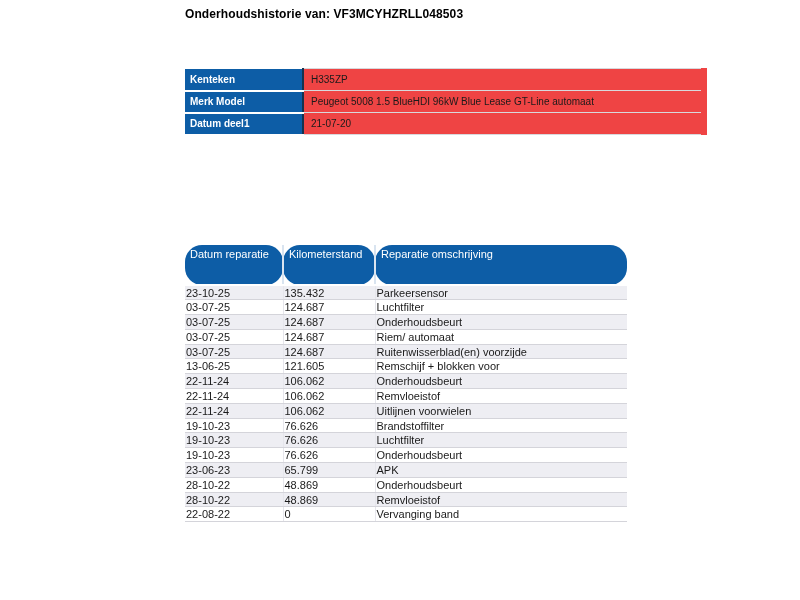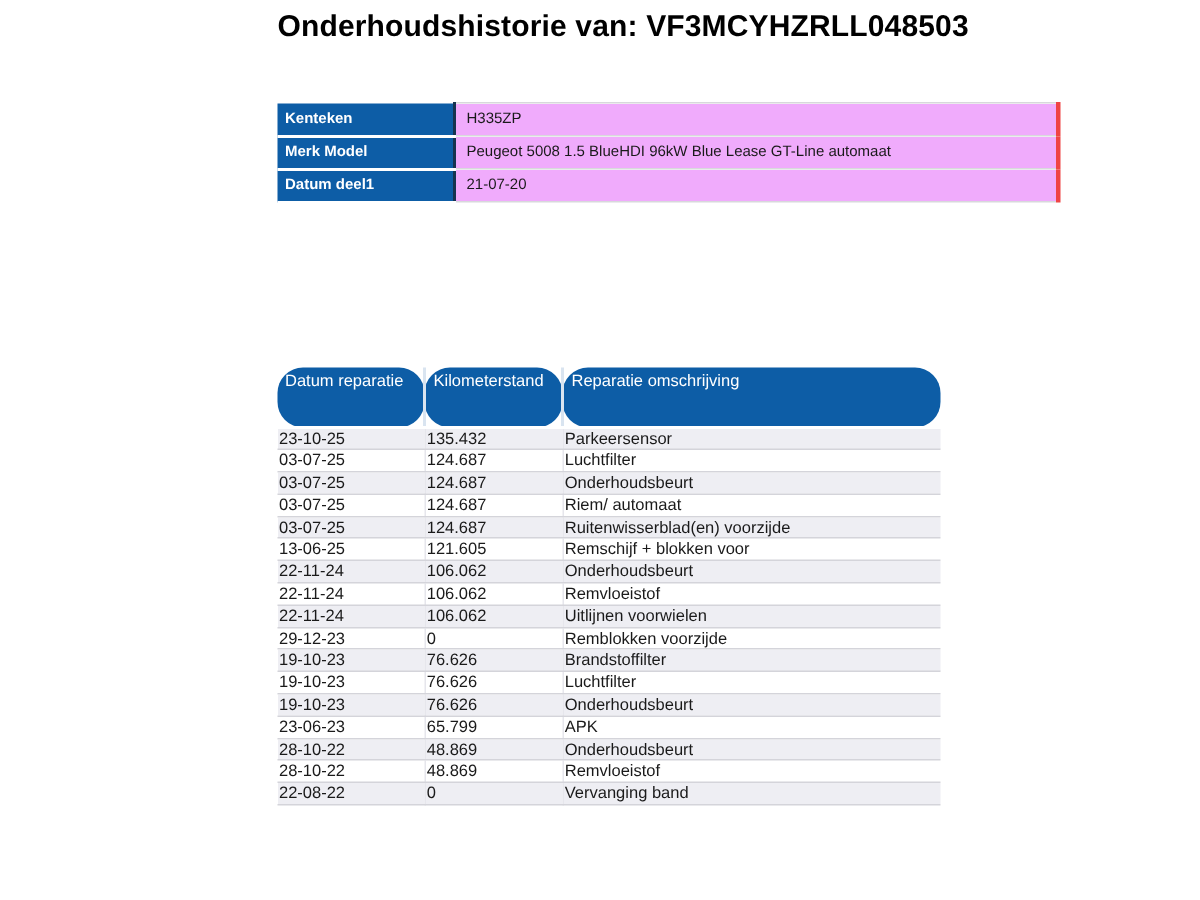--- a/index.html
+++ b/index.html
@@ -13,21 +13,21 @@
     height: 600px;
     position: relative;
     font-family: "Liberation Sans", "DejaVu Sans", sans-serif;
     color: #1a1a1a;
     overflow: hidden;
   }
   .page-title {
     position: absolute;
     left: 185px;
     top: 7px;
-    font-size: 20px;
+    font-size: 12px;
     font-weight: bold;
     color: #000000;
     letter-spacing: 0.1px;
   }
   
   table { border-collapse: collapse; table-layout: fixed; }
   .vehicle-table {
     position: absolute;
     left: 185px;
     top: 68px;
@@ -40,28 +40,28 @@
     color: #ffffff;
     font-weight: bold;
     text-align: left;
     vertical-align: middle;
     height: 22px;
     padding: 0 5px;
     border-bottom: 2px solid #ffffff;
     border-right: 2px solid #16334f;
   }
   .vehicle-table td {
-    background: #f0abfc;
+    background: #ef4444;
     color: #1a1a1a;
     vertical-align: middle;
     height: 22px;
     padding: 0 7px;
     border-top: 1px solid #d8d8dc;
     border-bottom: 1px solid #d8d8dc;
-    border-right: 3px solid #ef4444;
+    border-right: 6px solid #ef4444;
     white-space: nowrap;
     overflow: hidden;
   }
   
   .repairs-table {
     position: absolute;
     left: 185px;
     top: 245px;
     width: 442px;
     font-size: 11px;
@@ -171,25 +171,20 @@
         <td>22-11-24</td>
         <td>106.062</td>
         <td>Remvloeistof</td>
       </tr>
       <tr>
         <td>22-11-24</td>
         <td>106.062</td>
         <td>Uitlijnen voorwielen</td>
       </tr>
       <tr>
-        <td>29-12-23</td>
-        <td>0</td>
-        <td>Remblokken voorzijde</td>
-      </tr>
-      <tr>
         <td>19-10-23</td>
         <td>76.626</td>
         <td>Brandstoffilter</td>
       </tr>
       <tr>
         <td>19-10-23</td>
         <td>76.626</td>
         <td>Luchtfilter</td>
       </tr>
       <tr>

